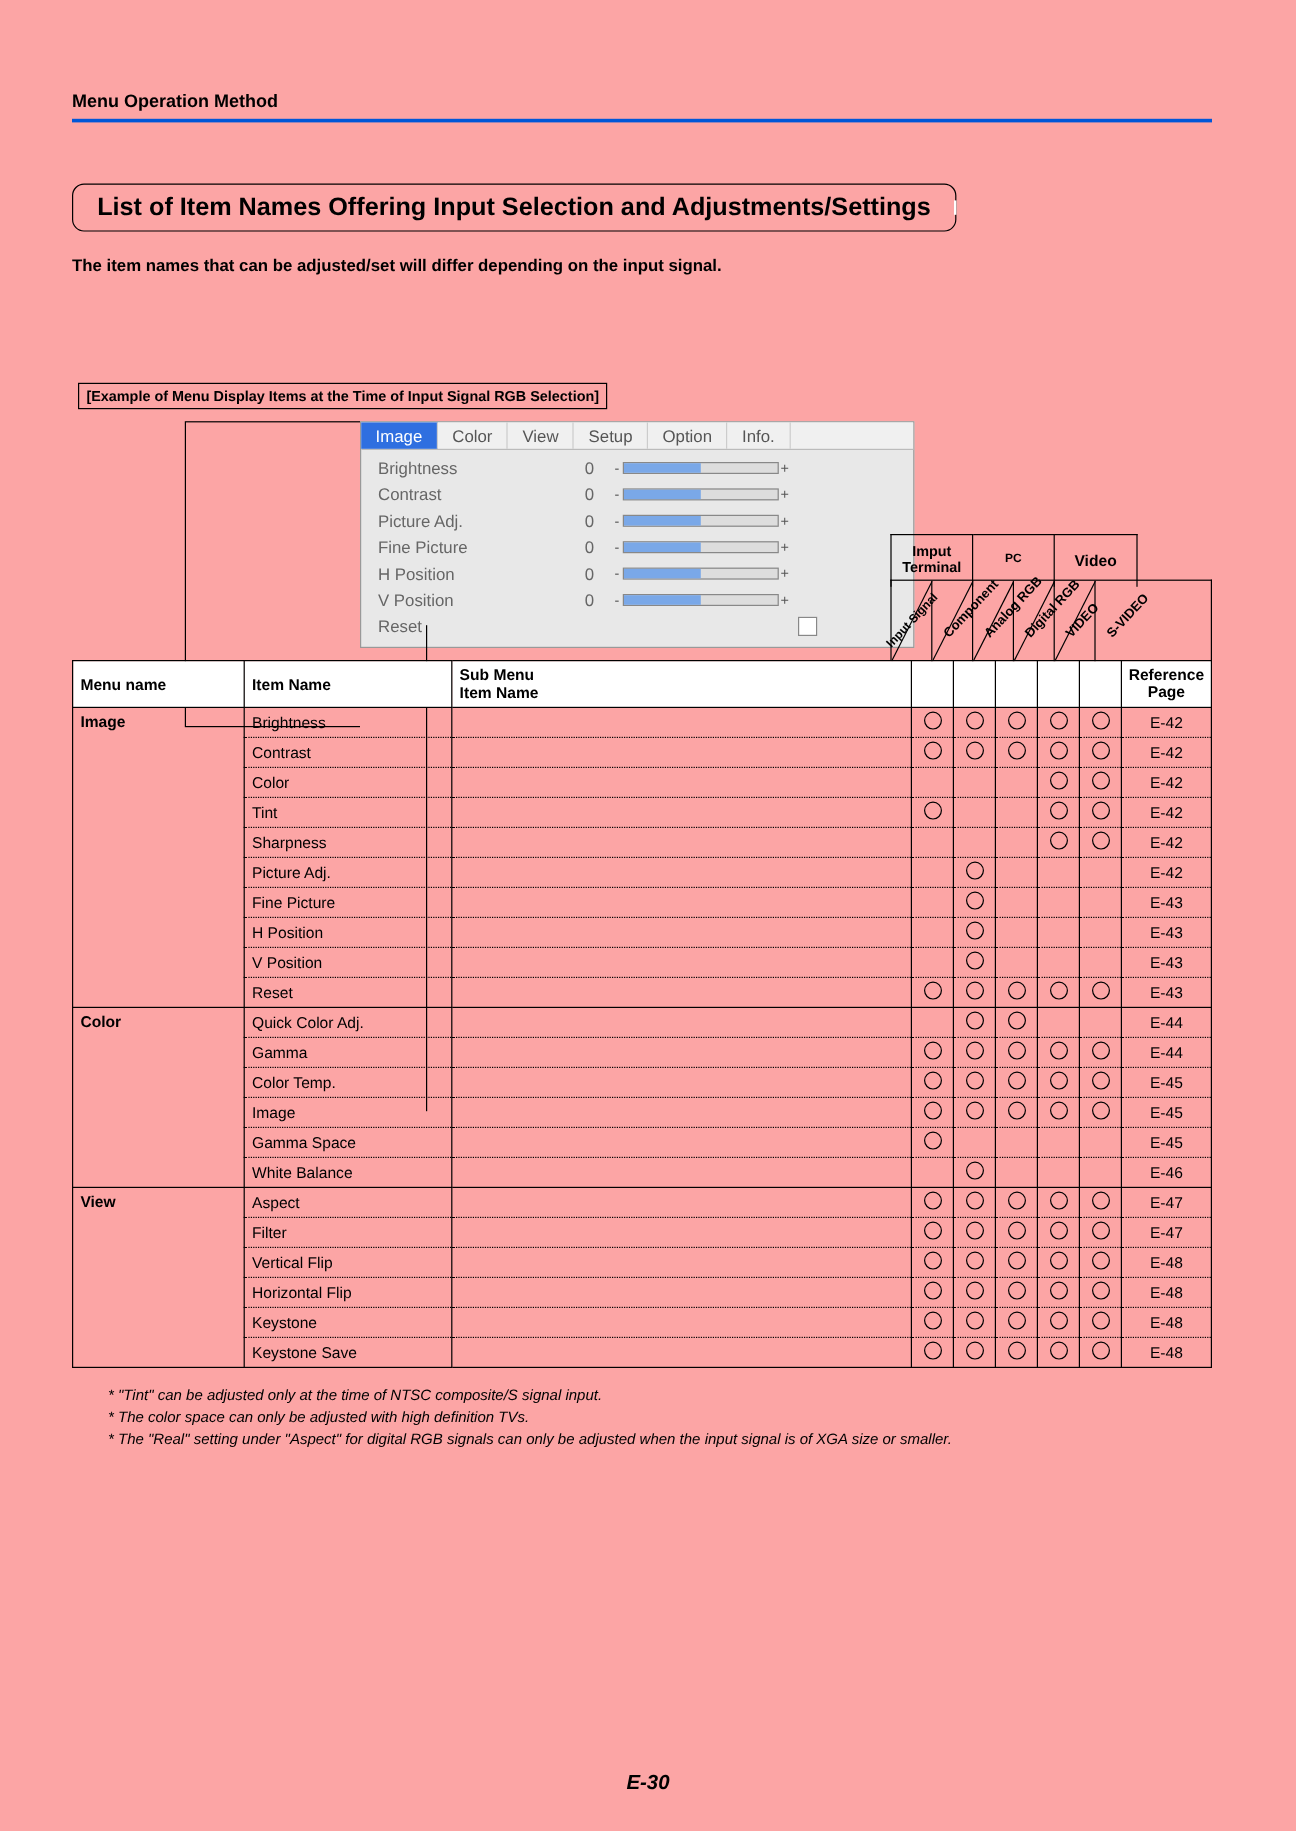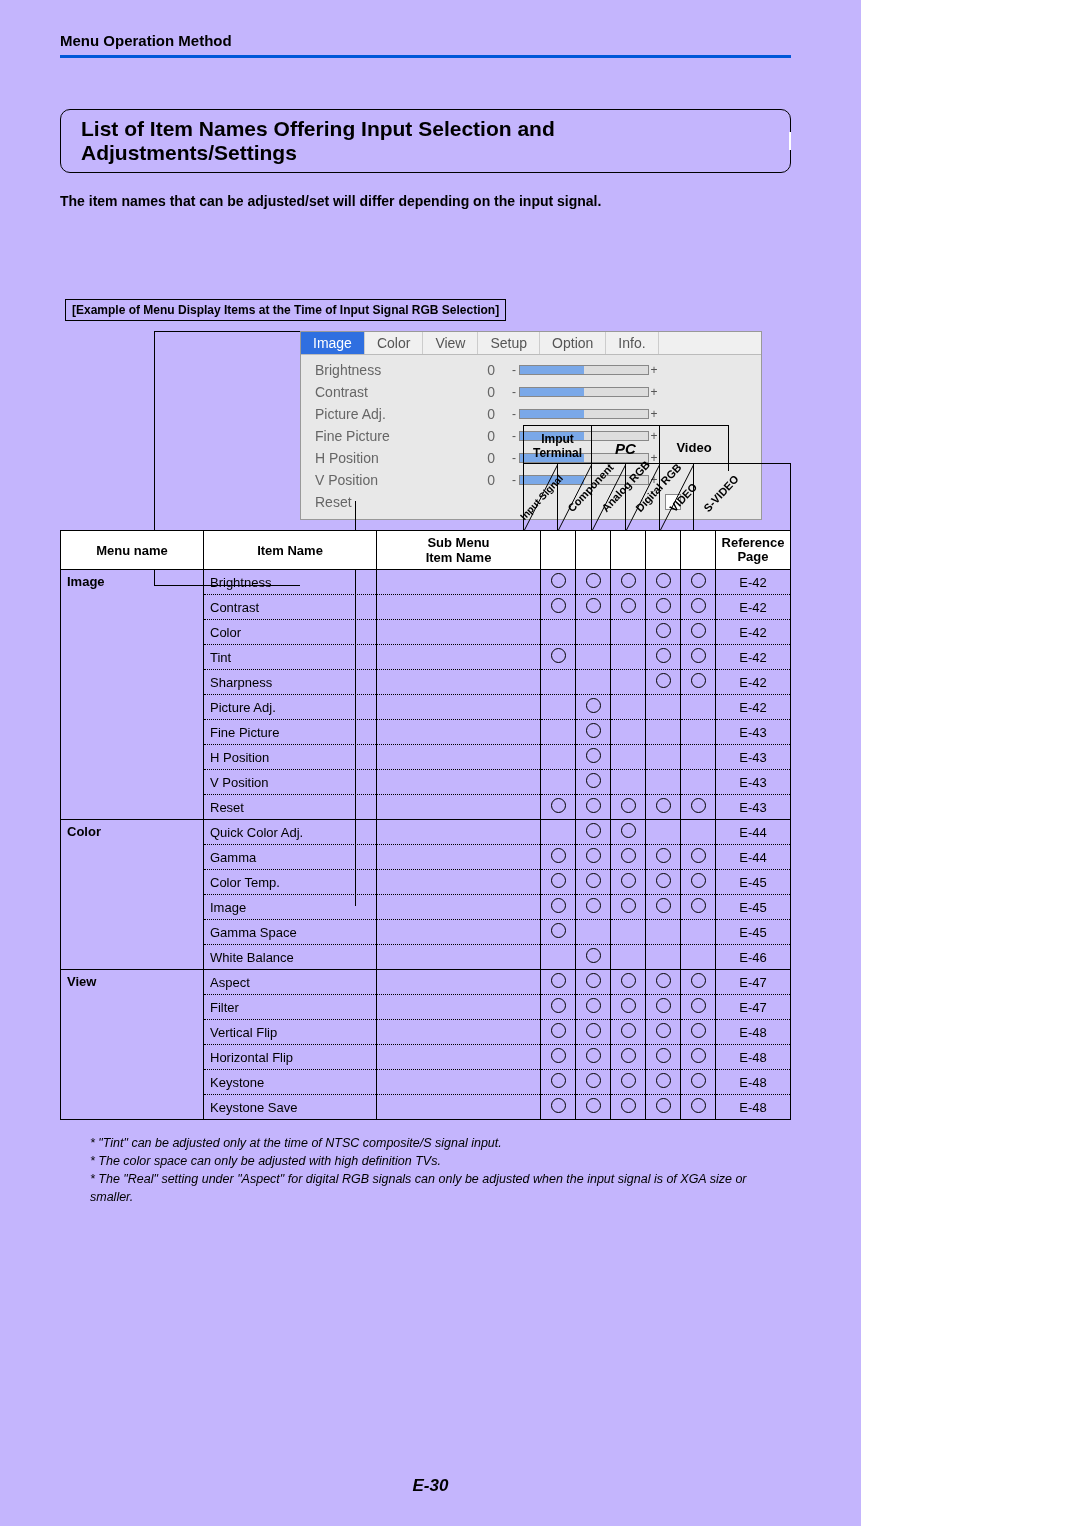--- a/index.html
+++ b/index.html
@@ -4,26 +4,26 @@
 <style>
   body {
     margin: 0;
     padding: 0;
     background: #fff;
     font-family: Arial, Helvetica, sans-serif;
     font-size: 13px;
     color: #000;
   }
   .page {
-    width: 861px;
+    width: 1080px;
     height: 1526px;
-    padding: 32px 70px 40px 60px;
+    padding: 76px 70px 40px 60px;
     box-sizing: border-box;
     position: relative;
-    background: #c4b5fd;
+    background: #fca5a5;
   }
   .section-header {
     font-weight: bold;
     font-size: 15px;
     padding-bottom: 6px;
     border-bottom: 3px solid #0057d8;
     margin-bottom: 18px;
   }
   .title-box {
     border: 1px solid #000;
@@ -174,40 +174,40 @@
   }
   .grp-headers {
     position:absolute;
     right:0; top:-105px;
     display:flex;
     font-weight:bold;
     text-align:center;
   }
   .grp-headers > div { box-sizing:border-box; }
   .grp1 { width:69px; border:1px solid #000; border-bottom:none; padding:6px 4px; font-size:12px; line-height:1.2;}
-  .grp2 { width:68px; border:1px solid #000; border-left:none; border-bottom:none; padding:14px 4px; font-size:15px;font-style:italic;}
+  .grp2 { width:68px; border:1px solid #000; border-left:none; border-bottom:none; padding:14px 4px; font-size:10px;}
   .grp3 { width:69px; border:1px solid #000; border-left:none; border-bottom:none; padding:14px 4px; font-size:13px;}
   .grp-ext {
     position:absolute;
     right:0; top:-67px;
     width:268px; height:67px;
     box-sizing:border-box;
     border:1px solid #000;
     border-bottom:none;
   }
   table.data {
     border-collapse: collapse;
     width: 100%;
     font-size: 13px;
   }
   table.data th {
     border: 1px solid #000;
     padding: 4px 6px;
     font-weight: bold;
-    text-align: center;
+    text-align: left;
     background: #fff;
     vertical-align: middle;
   }
   table.data th.small { font-size: 13px; text-align:center; padding:2px 2px; line-height:1.1;}
   table.data th.sig { font-size:12px; text-align:center; width:34px; padding:0;}
   table.data td {
     border-left: 1px solid #000;
     border-right: 1px solid #000;
     border-bottom: 1px dotted #000;
     padding: 2px 6px;

